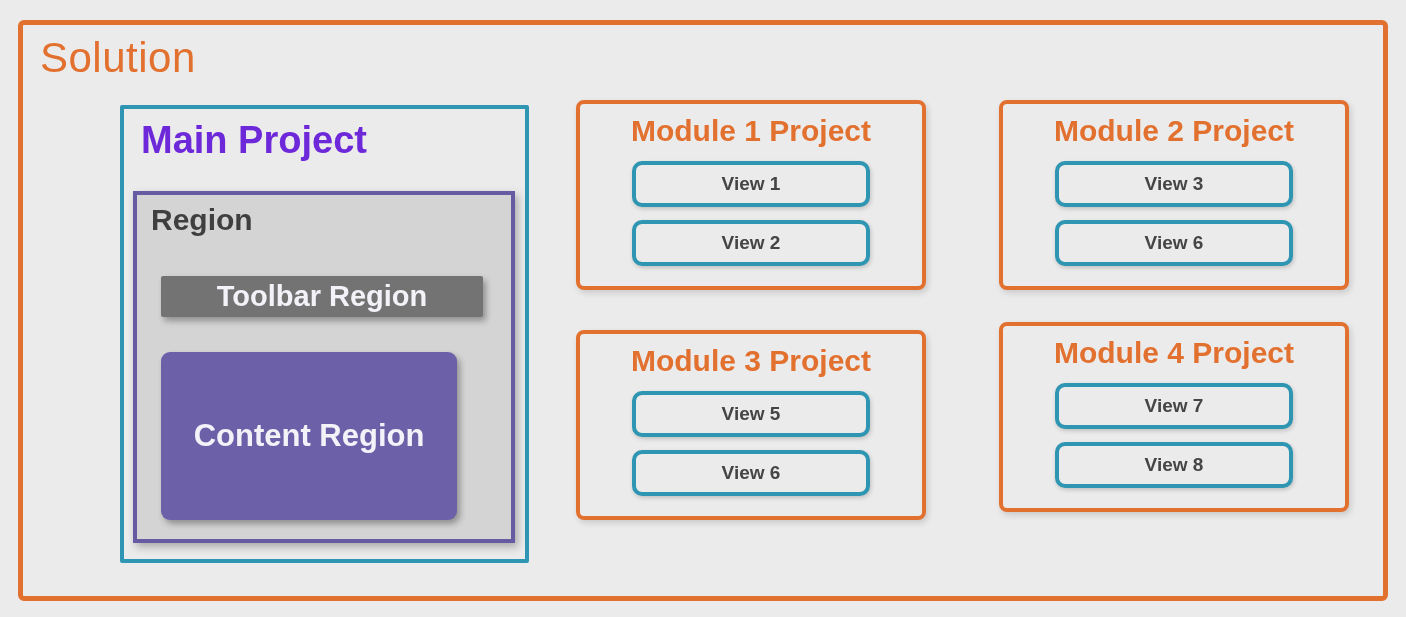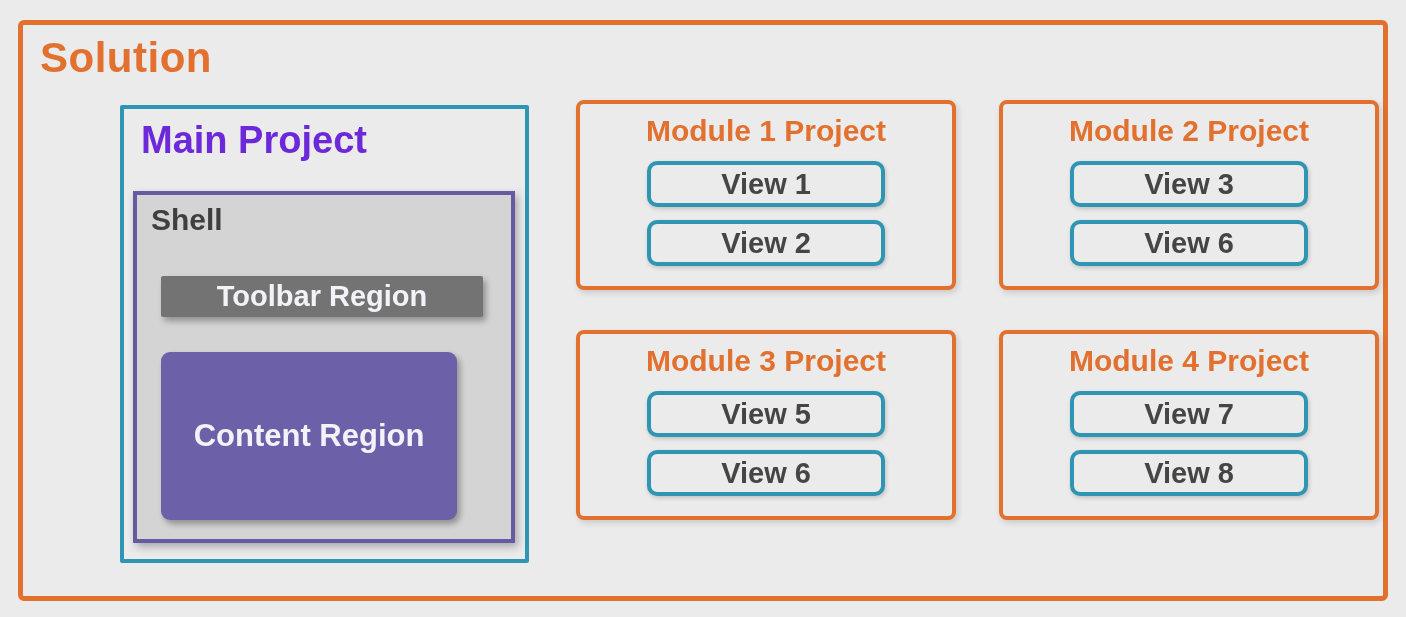--- a/index.html
+++ b/index.html
@@ -22,21 +22,21 @@
     left: 18px; top: 20px;
     width: 1370px; height: 581px;
     border: 5px solid #E2702F;
     border-radius: 6px;
     box-sizing: border-box;
   }
   .solution-title {
     position: absolute;
     left: 17px; top: 9px;
     font-size: 42px;
-    font-weight: 700;
+    font-weight: 400;
     letter-spacing: 0.5px;
     color: #E2702F;
   }
 
   
   .main-project {
     position: absolute;
     left: 97px; top: 80px;            
     width: 409px; height: 458px;
     border: 4px solid #2E96B2;
@@ -95,72 +95,72 @@
     align-items: center;
     justify-content: center;
     font-size: 31px;
     font-weight: 700;
     color: #F3F2F8;
   }
 
   
   .module-box {
     position: absolute;
-    width: 380px; height: 190px;
+    width: 350px; height: 190px;
     border: 4px solid #E2702F;
     border-radius: 8px;
     box-sizing: border-box;
     background: #ECEBEB;
     box-shadow: 2px 3px 6px rgba(0,0,0,0.14);
     display: flex;
     flex-direction: column;
     align-items: center;
   }
   .module-1 { left: 553px; top: 75px;  }   
   .module-2 { left: 976px; top: 75px;  }
   .module-3 { left: 553px; top: 305px; }
-  .module-4 { left: 976px; top: 305px; }
+  .module-4 { left: 976px; top: 297px; }
 
   .module-title {
     margin-top: 10px;
     font-size: 30px;
     font-weight: 700;
     color: #E2702F;
     line-height: 34px;
   }
   .view-box {
     margin-top: 13px;
     width: 238px; height: 46px;
     border: 4px solid #2E96B2;
     border-radius: 10px;
     box-sizing: border-box;
     background: #ECEBEB;
     box-shadow: 1px 2px 4px rgba(0,0,0,0.18);
     display: flex;
     align-items: center;
     justify-content: center;
-    font-size: 29px;
+    font-size: 19px;
     font-weight: 700;
     color: #454545;
   }
 </style>
 </head>
 <body>
 
 <div class="stage">
 
   <div class="solution-box">
 
     <div class="solution-title">Solution</div>
 
     <div class="main-project">
       <div class="main-project-title">Main Project</div>
 
       <div class="shell-box">
-        <div class="shell-title">Shell</div>
+        <div class="shell-title">Region</div>
 
         <div class="toolbar-region">Toolbar Region</div>
 
         <div class="content-region">Content Region</div>
       </div>
     </div>
 
     <div class="module-box module-1">
       <div class="module-title">Module 1 Project</div>
       <div class="view-box">View 1</div>

